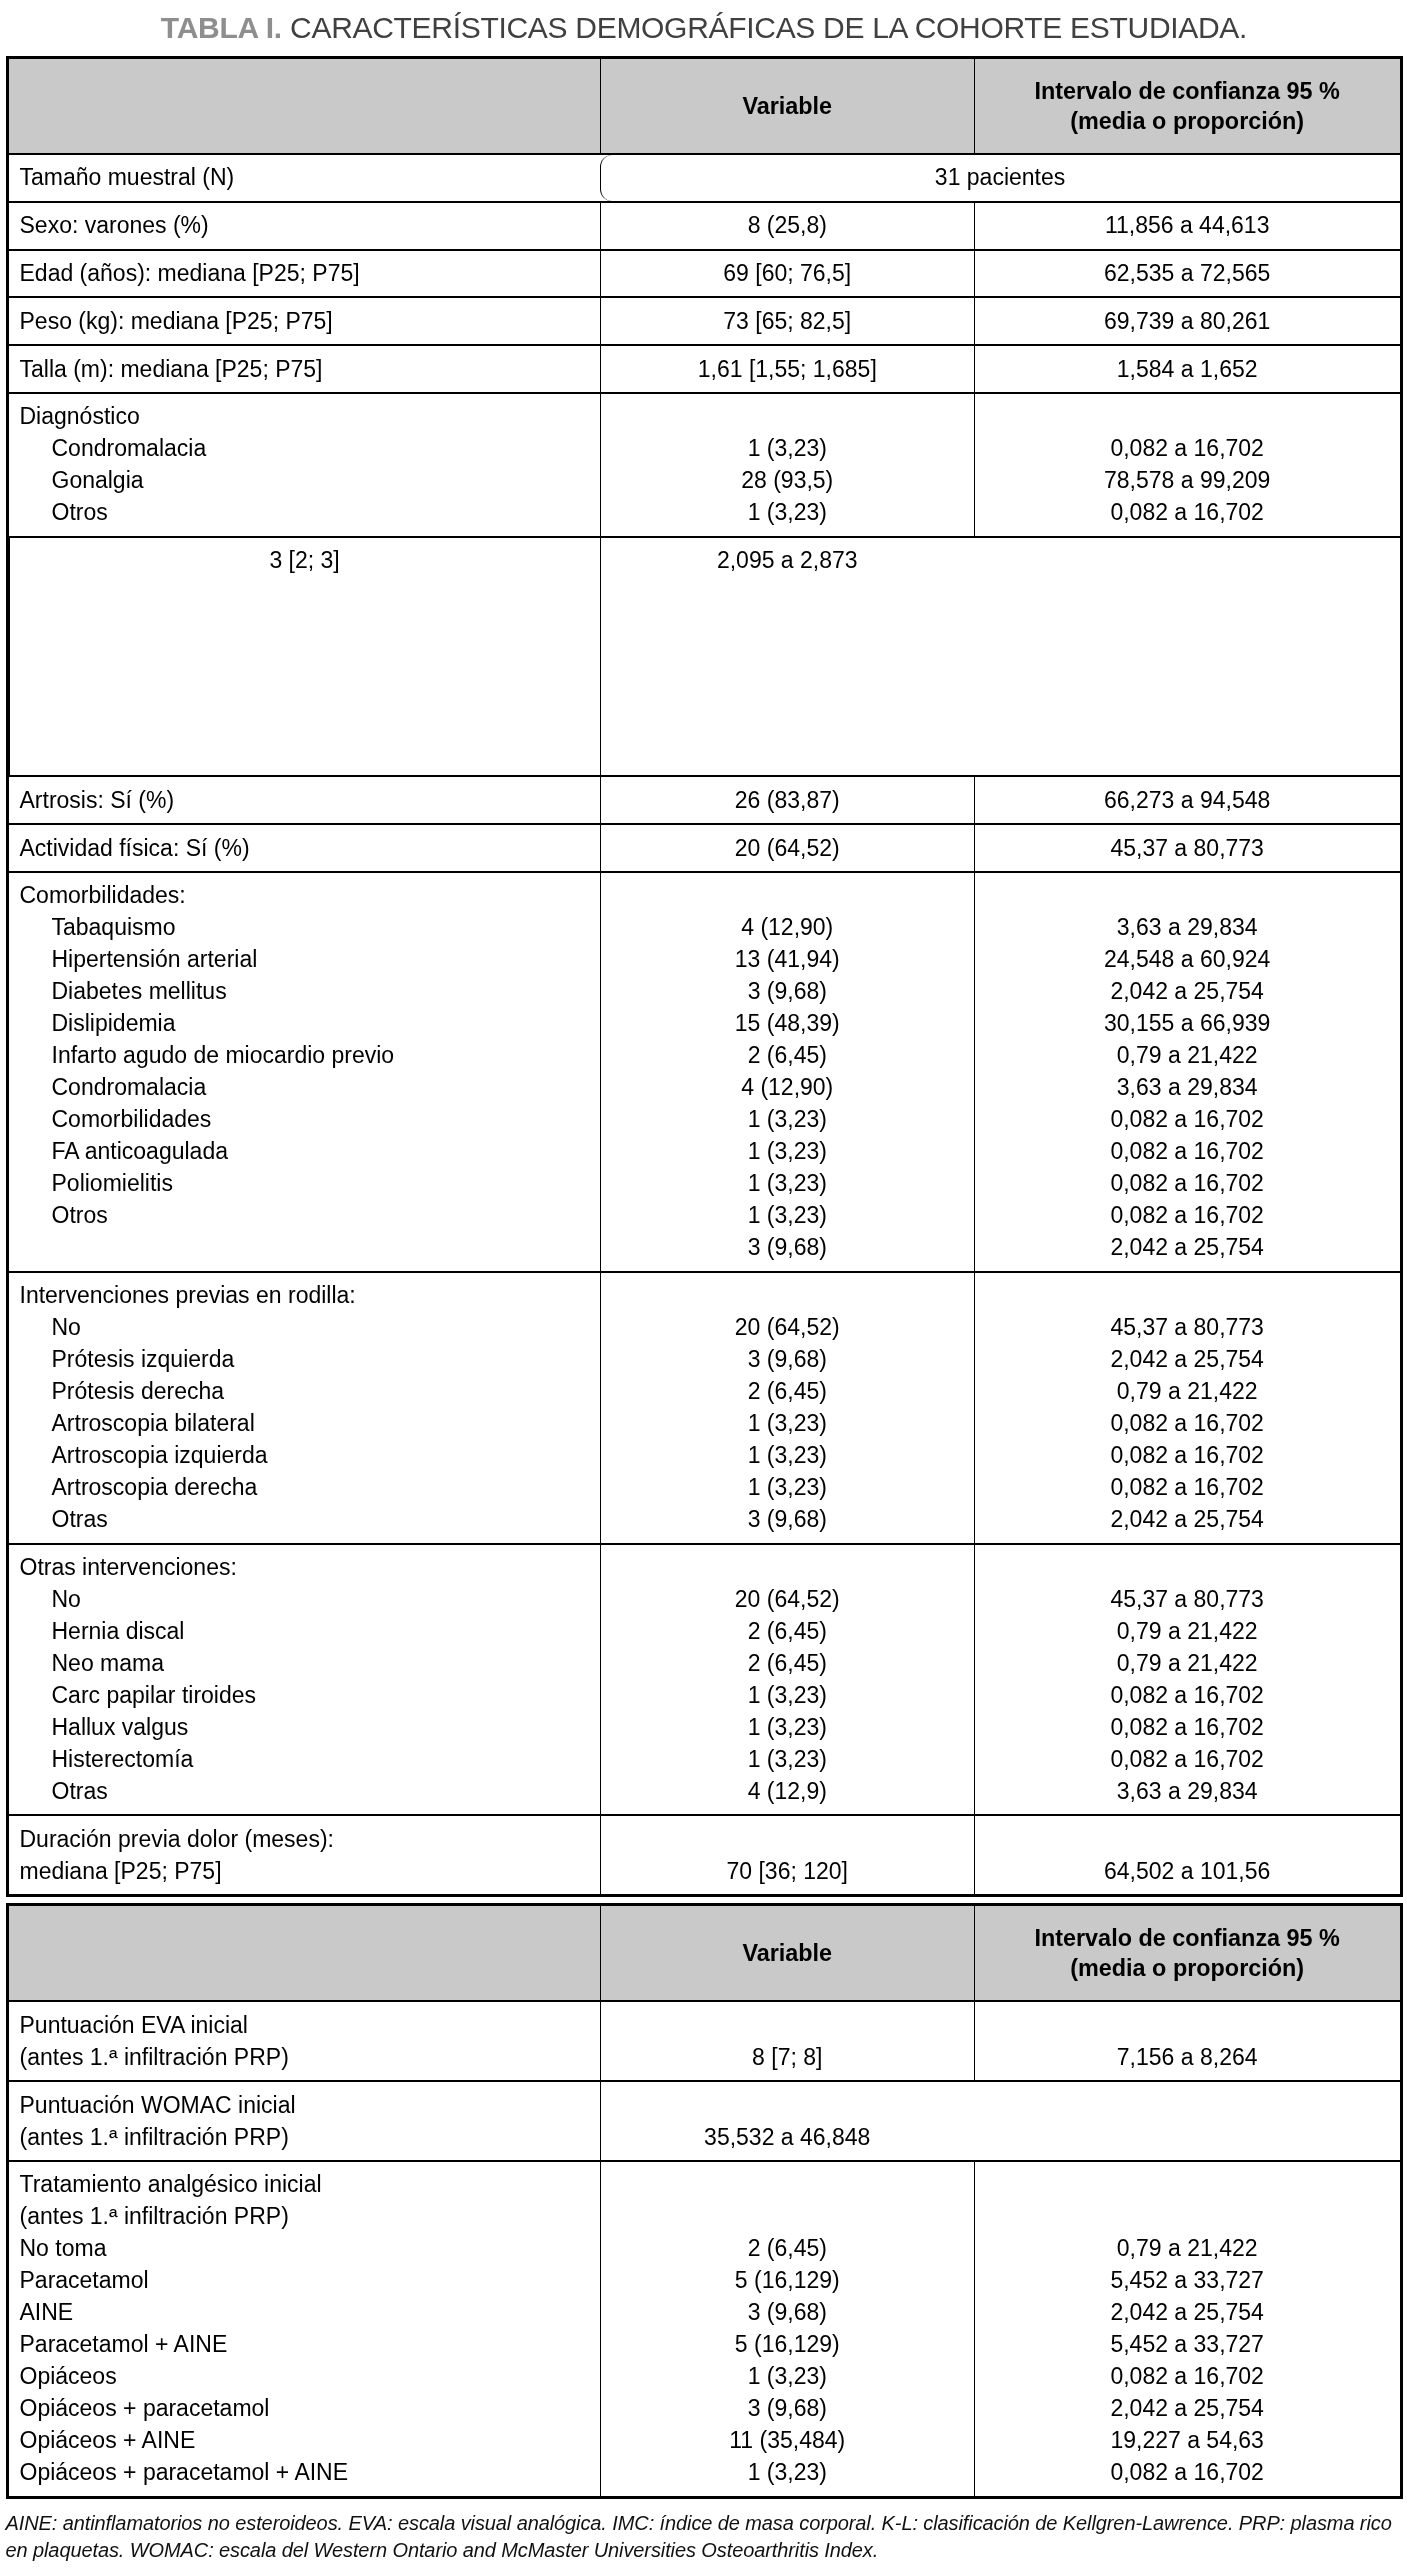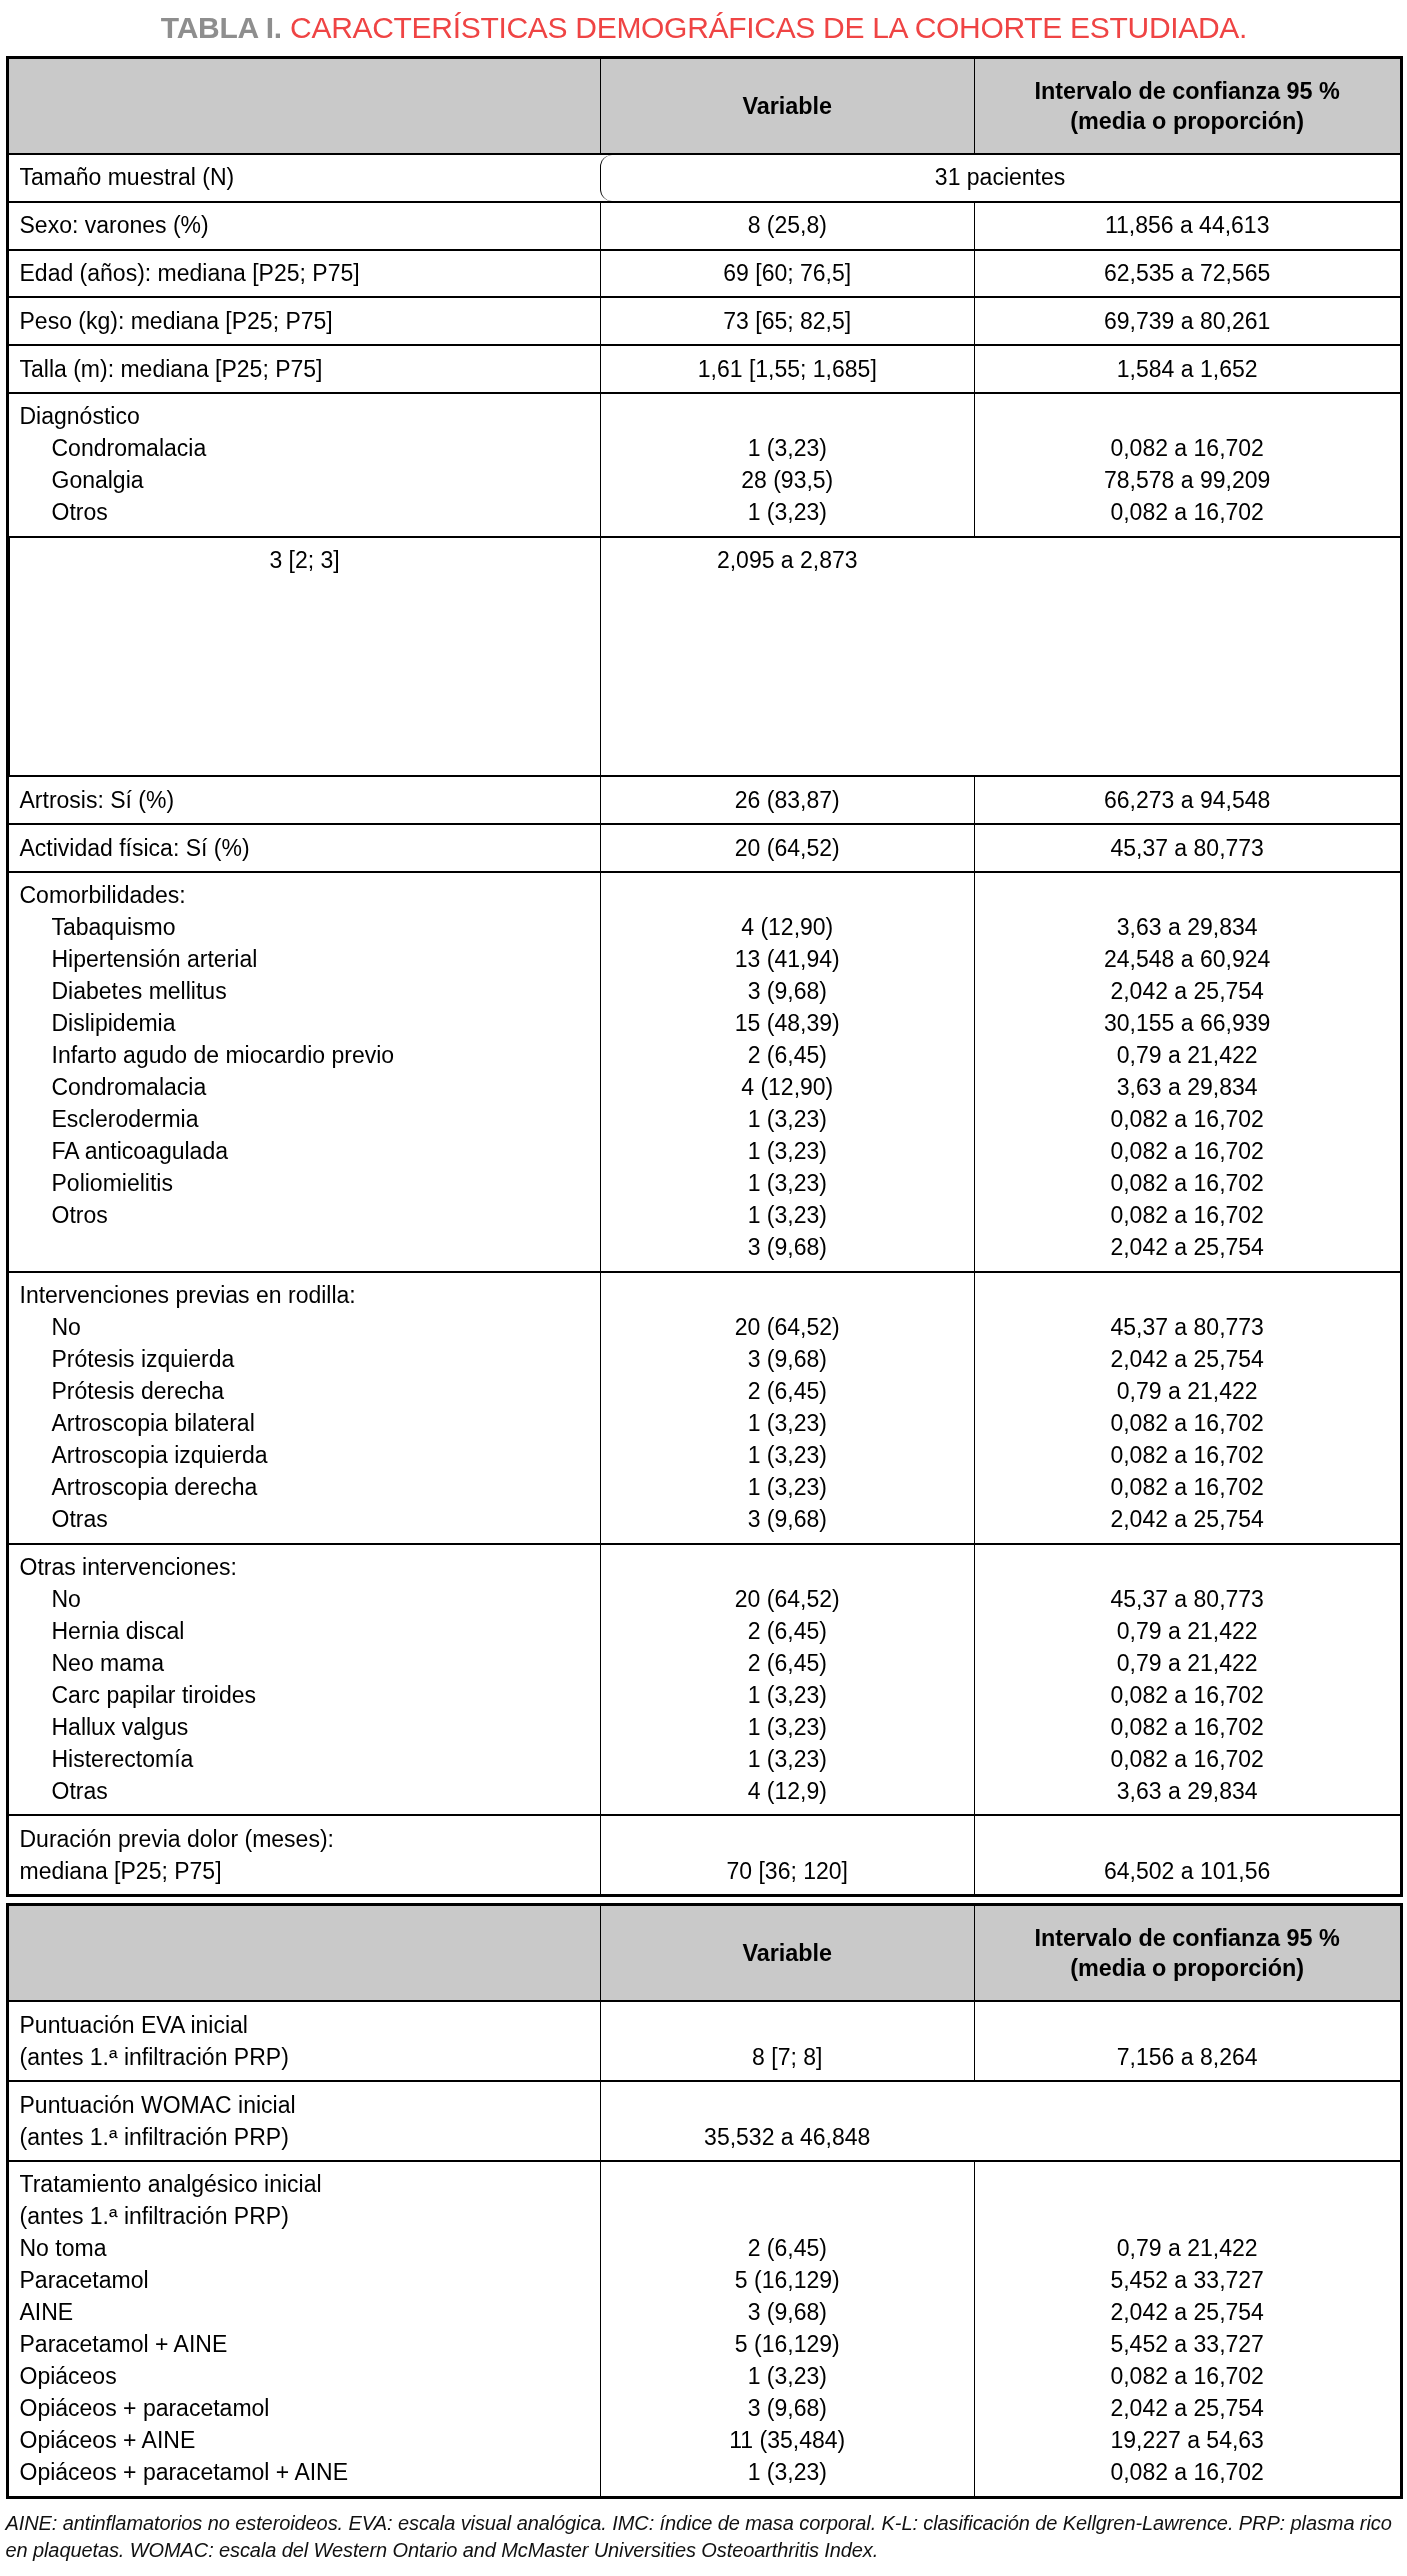--- a/index.html
+++ b/index.html
@@ -1,20 +1,20 @@
 <!DOCTYPE html>
 <html style="font-size:11px"><head>
 <meta charset="utf-8">
 <style>
   html,body{margin:0;padding:0;background:#ffffff;color:#000;}
   body{width:1408px;font-family:"Liberation Sans",sans-serif;-webkit-font-smoothing:antialiased;}
   .page{padding:4.1px 5.5px 27.6px 5.5px;}
   .title{ text-align:center; font-size:30px; letter-spacing:-0.3px; margin:6.9px 0 11px 0; white-space:nowrap;}
   .title .prefix{font-weight:700; color:#8e8e8e; margin-right:8.3px;}
-  .title .rest{font-weight:400; color:#ef4444;}
+  .title .rest{font-weight:400; color:#404040;}
 
   .table{ border:3.4px solid #000; background:#fff; }
   .table + .table{ margin-top:6.2px; }
 
   .t-row{ display:grid; grid-template-columns:42.5% 26.9% auto; }
   .t-row + .t-row{ border-top:2.8px solid #000; }
 
   .cell{ box-sizing:border-box; }
   .c2,.c3,.span2{ border-left:1.4px solid #000; }
   .span2{ grid-column:2 / 4;border-radius:12px; }
@@ -165,21 +165,21 @@
         </div>
         <div class="t-row">
           <div class="cell label c1">
             <div class="ln">Comorbilidades:</div>
             <div class="ln indent">Tabaquismo</div>
             <div class="ln indent">Hipertensión arterial</div>
             <div class="ln indent">Diabetes mellitus</div>
             <div class="ln indent">Dislipidemia</div>
             <div class="ln indent">Infarto agudo de miocardio previo</div>
             <div class="ln indent">Condromalacia</div>
-            <div class="ln indent">Esclerodermia</div>
+            <div class="ln indent">Comorbilidades</div>
             <div class="ln indent">FA anticoagulada</div>
             <div class="ln indent">Poliomielitis</div>
             <div class="ln indent">Otros</div>
           </div>
           <div class="cell num c2">
             <div class="ln"></div>
             <div class="ln">4 (12,90)</div>
             <div class="ln">13 (41,94)</div>
             <div class="ln">3 (9,68)</div>
             <div class="ln">15 (48,39)</div>

